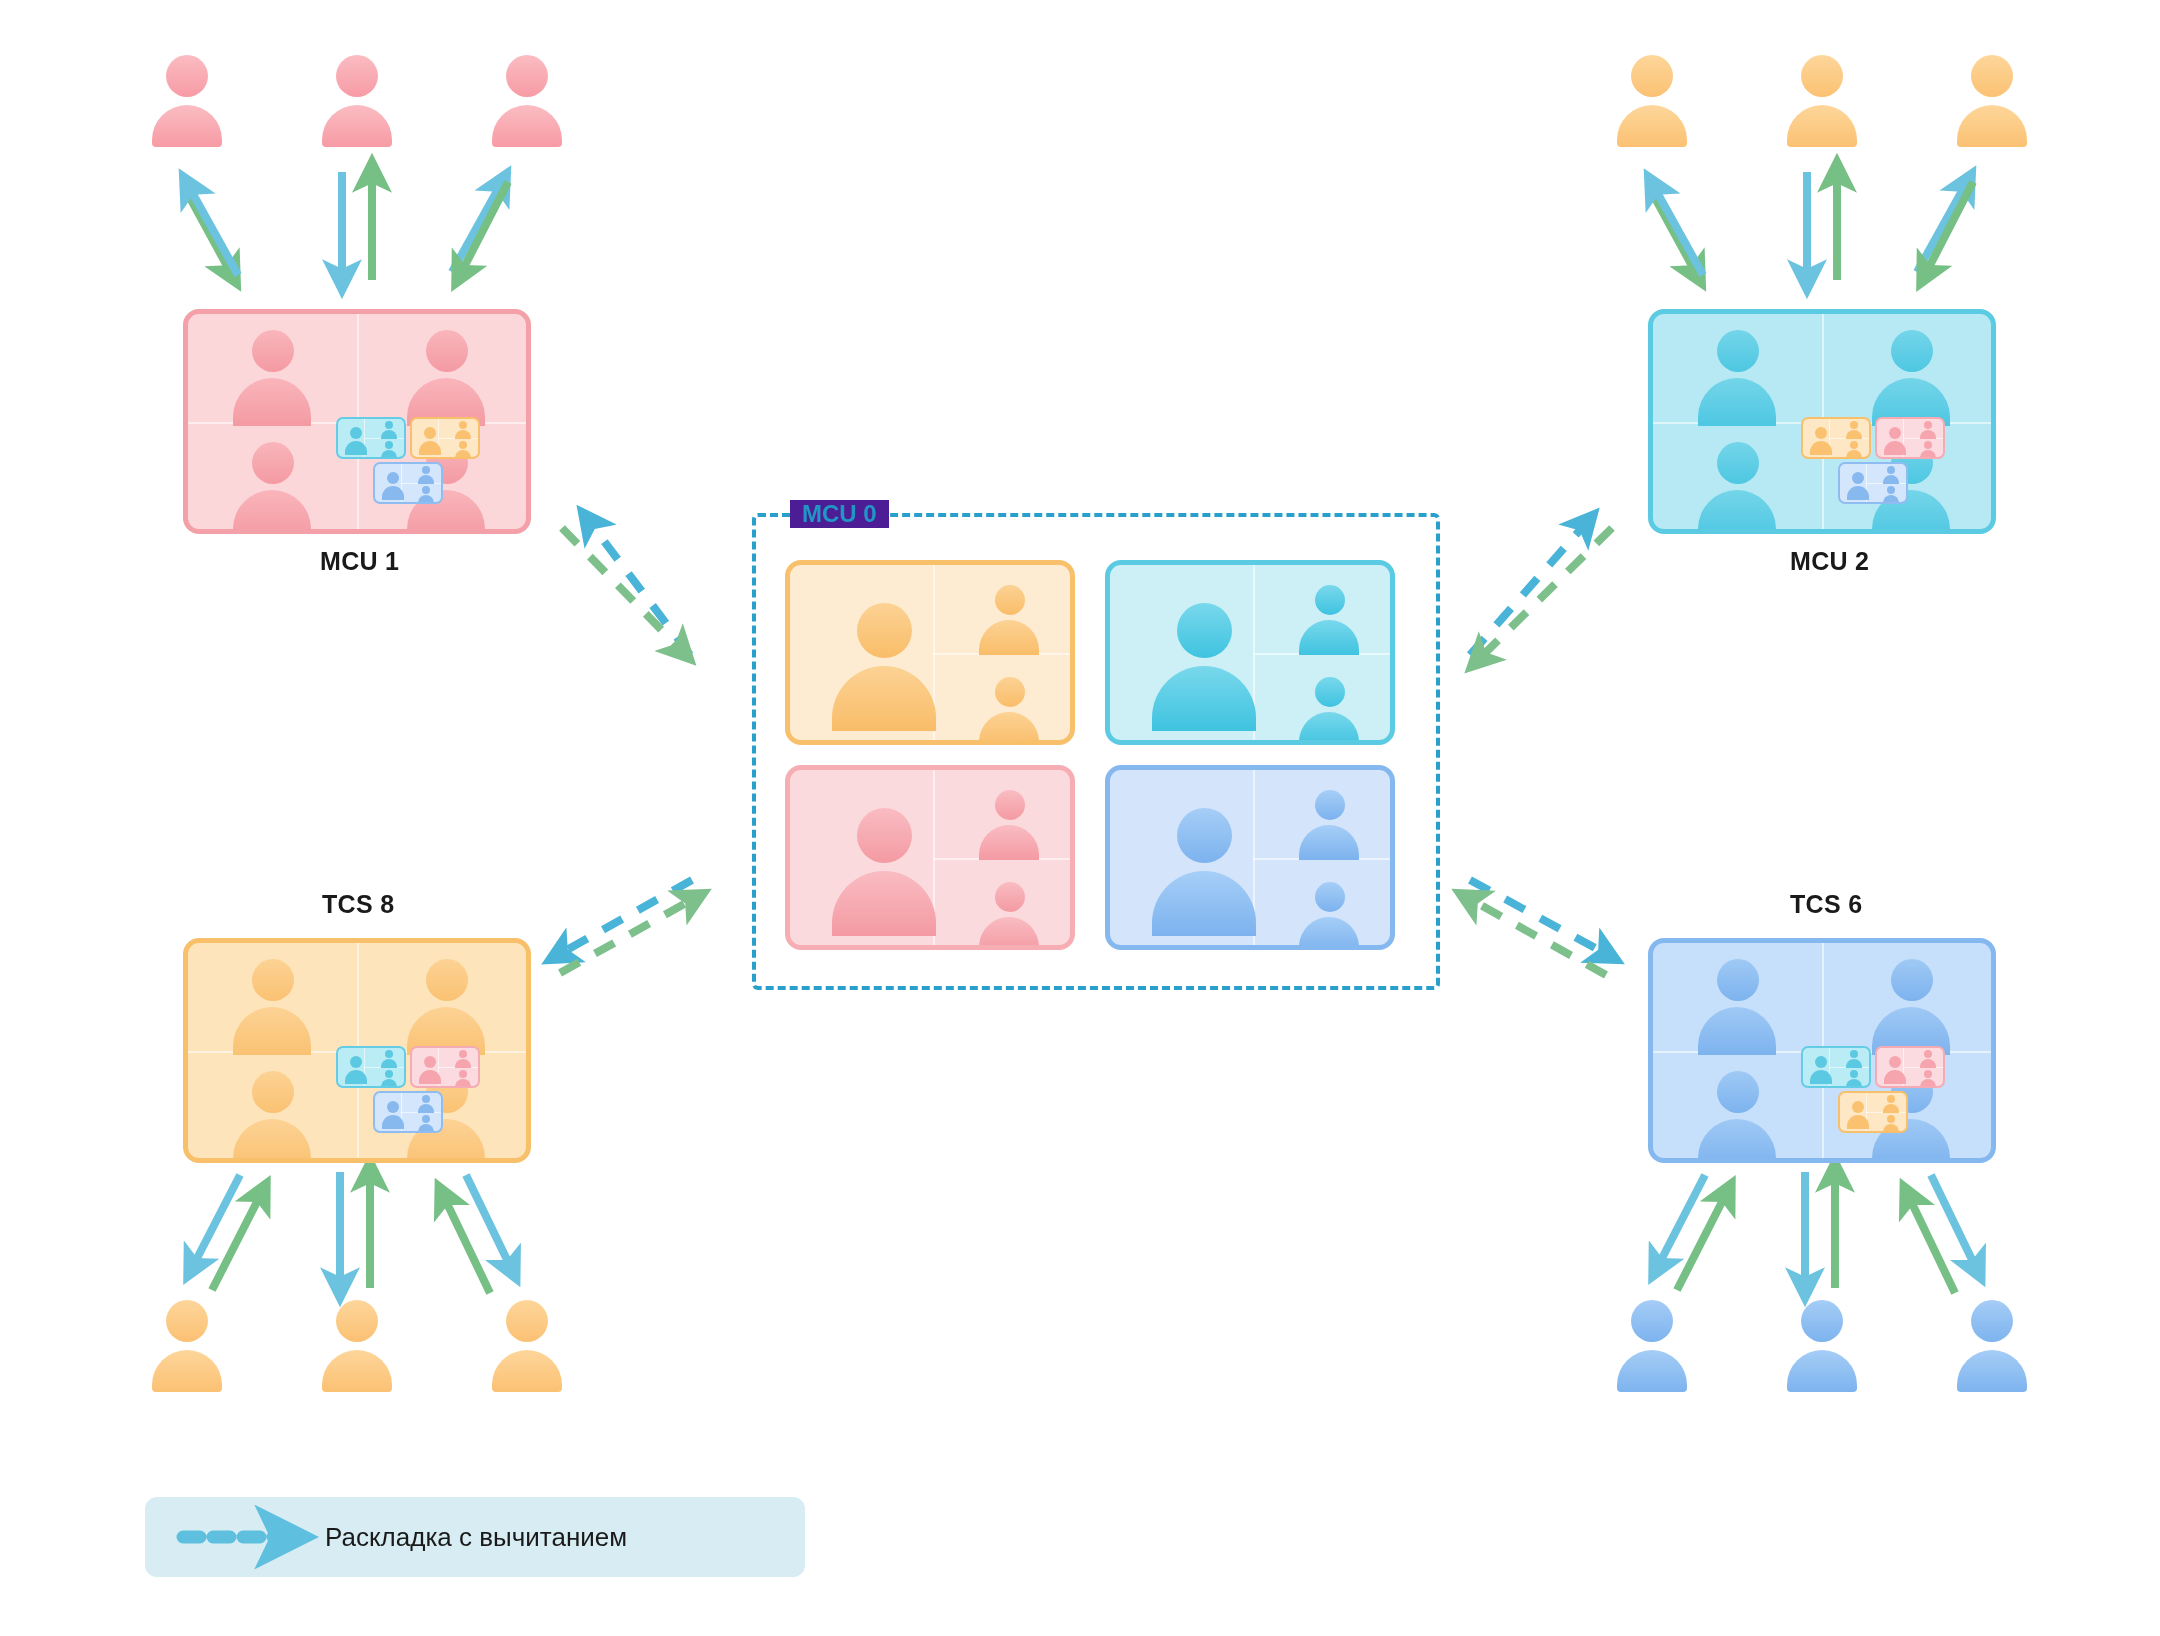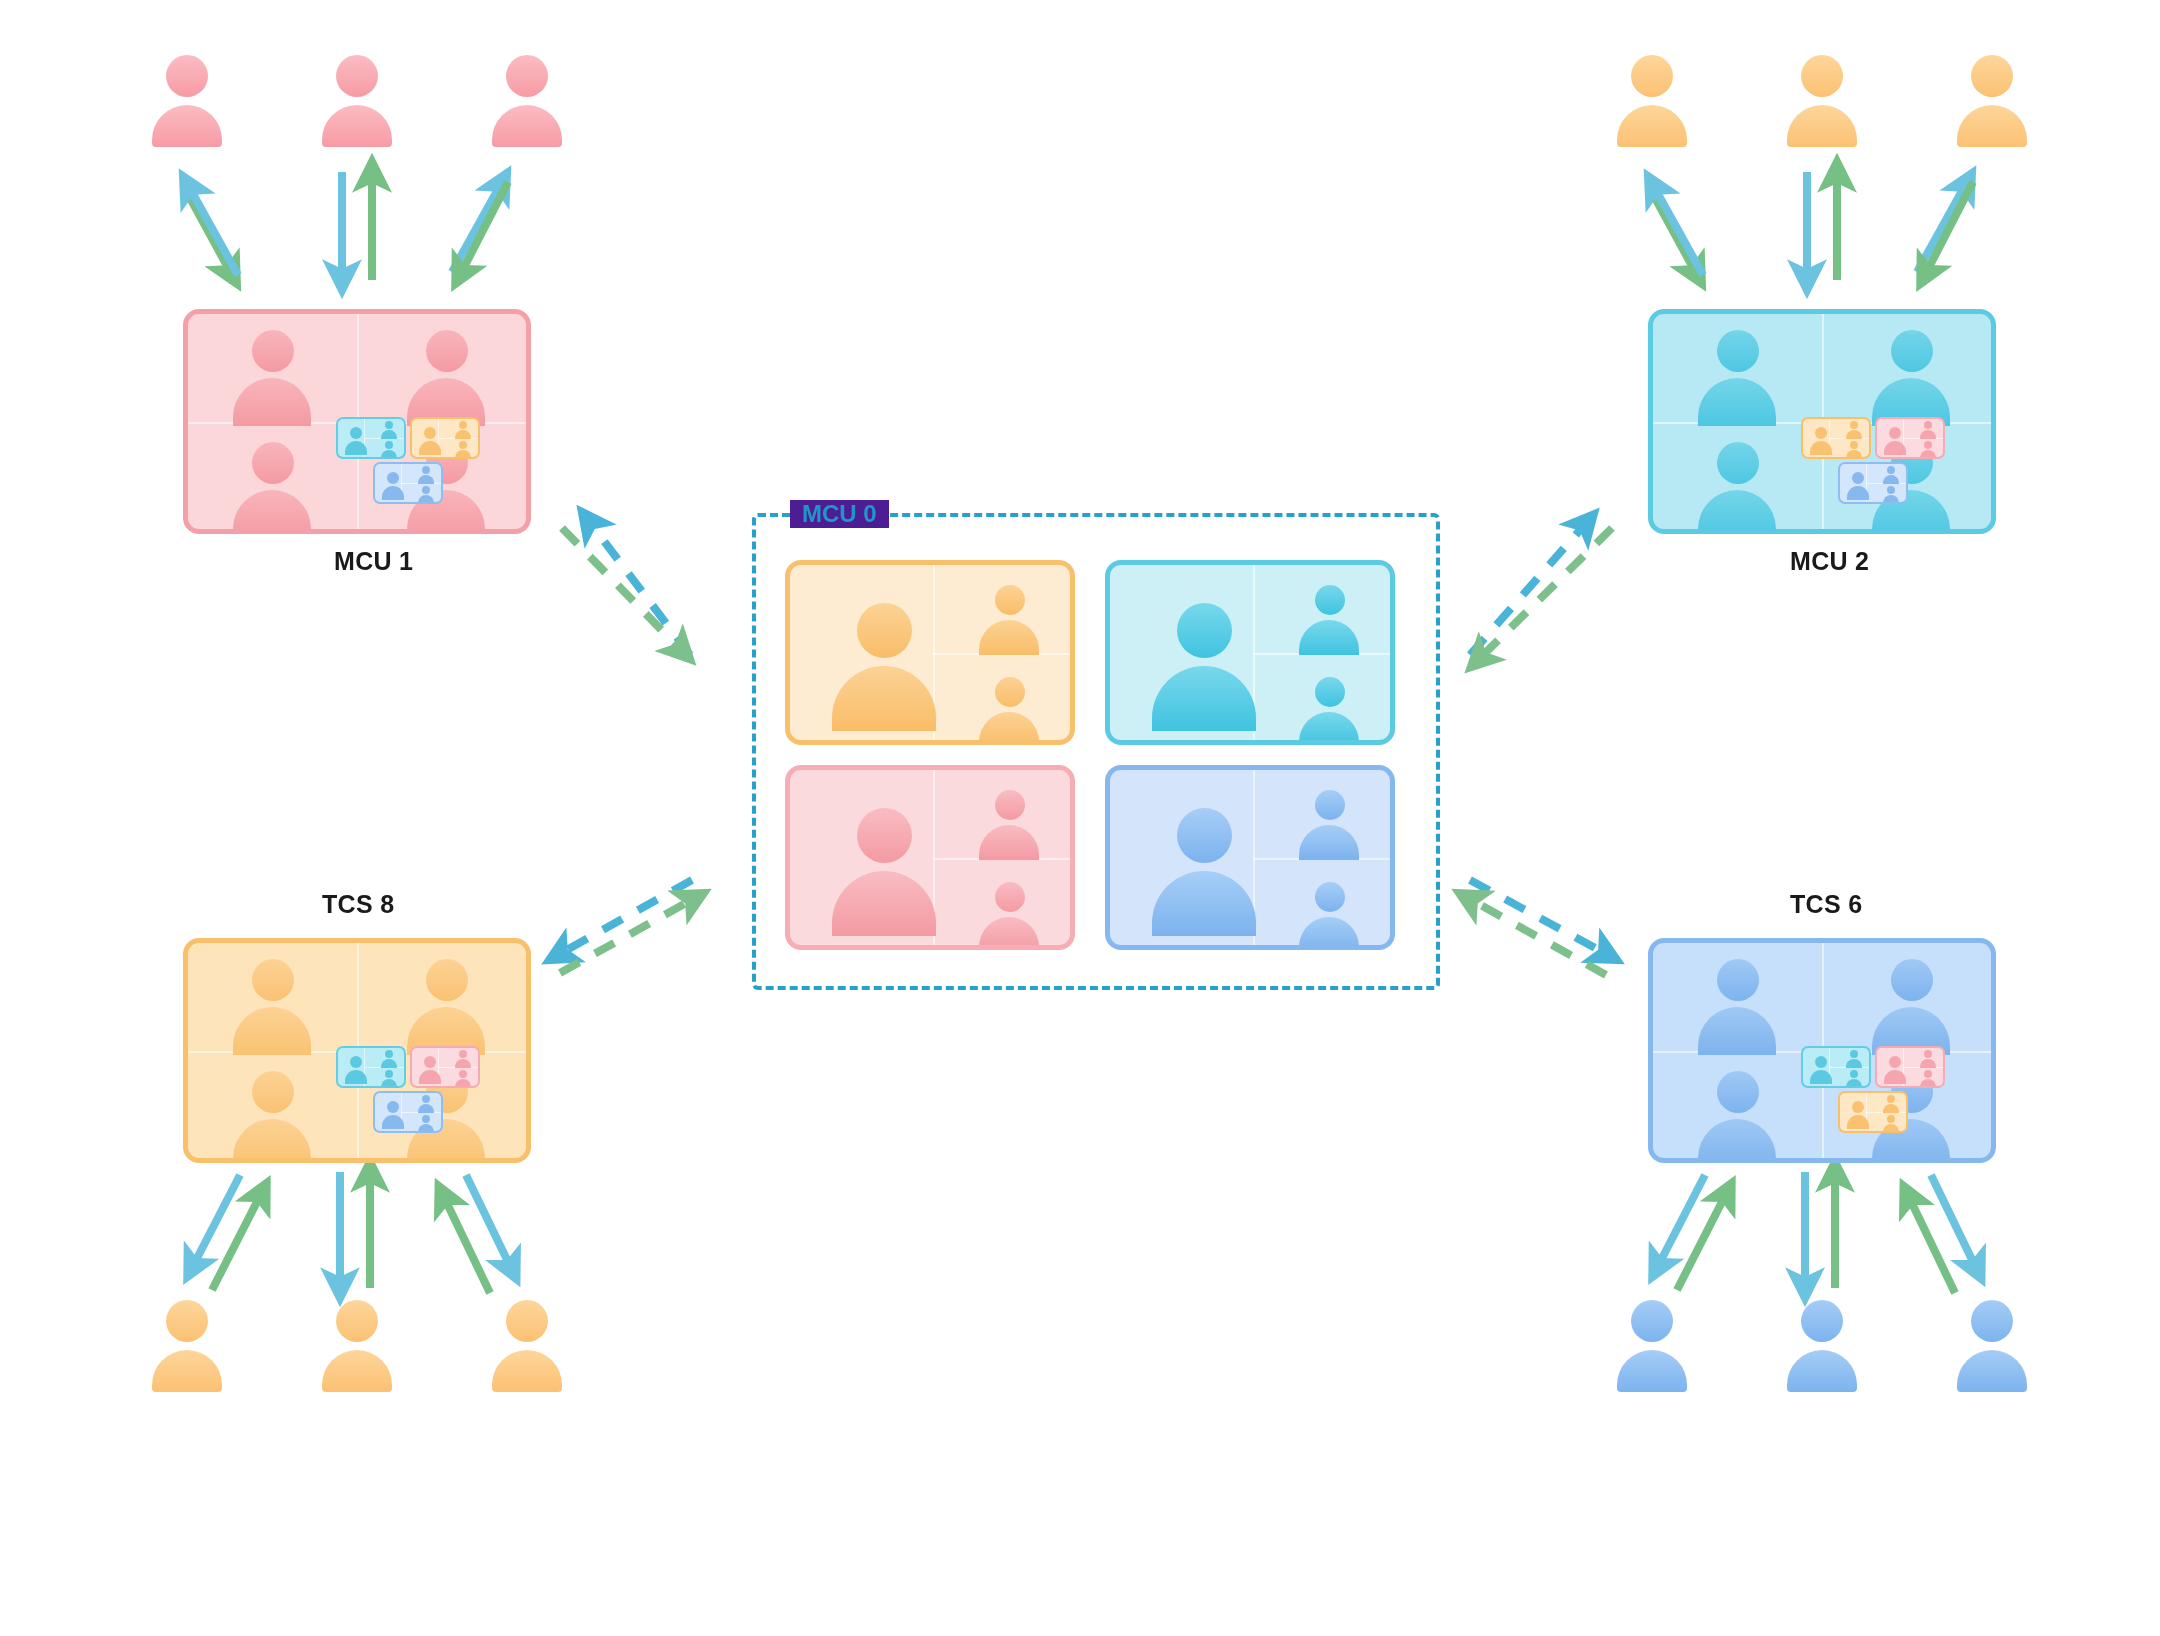--- a/index.html
+++ b/index.html
@@ -264,21 +264,21 @@
     <div class="cellperson" style="left:41px;top:2px;width:20px;height:17px;">
       <div class="h" style="left:6px;top:0;width:8px;height:8px;background:#87b9ef;"></div>
       <div class="b" style="left:2px;top:9px;width:16px;height:9px;border-radius:8px 8px 0 0;background:#87b9ef;"></div>
     </div>
     <div class="cellperson" style="left:41px;top:22px;width:20px;height:17px;">
       <div class="h" style="left:6px;top:0;width:8px;height:8px;background:#87b9ef;"></div>
       <div class="b" style="left:2px;top:9px;width:16px;height:9px;border-radius:8px 8px 0 0;background:#87b9ef;"></div>
     </div>
   </div>
 </div>
-<div class="caption" style="left:334px;top:547px;">MCU 1</div>
+<div class="caption" style="left:320px;top:547px;">MCU 1</div>
 
 <div class="screen" style="left:1648px;top:309px;width:348px;height:225px;background:#b6e9f4;border-color:#5bcbe3;">
   <div class="grid">
     <div class="vline" style="left:50%;"></div>
     <div class="hline" style="top:50%;"></div>
   </div>
   <div class="cellperson" style="left:38px;top:16px;width:92px;height:92px;">
     <div class="h" style="left:26px;top:0;width:42px;height:42px;background:linear-gradient(180deg,#74d5e9,#4ec7e2);"></div>
     <div class="b" style="left:7px;top:48px;width:78px;height:48px;border-radius:39px 39px 0 0;background:linear-gradient(180deg,#74d5e9,#4ec7e2);"></div>
   </div>
@@ -564,14 +564,25 @@
   <div class="cellperson" style="left:185px;top:20px;width:68px;height:68px;">
     <div class="h" style="left:20px;top:0;width:30px;height:30px;background:linear-gradient(180deg,#a6cef7,#7cb2ee);"></div>
     <div class="b" style="left:4px;top:35px;width:60px;height:35px;border-radius:30px 30px 0 0;background:linear-gradient(180deg,#a6cef7,#7cb2ee);"></div>
   </div>
   <div class="cellperson" style="left:185px;top:112px;width:68px;height:68px;">
     <div class="h" style="left:20px;top:0;width:30px;height:30px;background:linear-gradient(180deg,#a6cef7,#7cb2ee);"></div>
     <div class="b" style="left:4px;top:35px;width:60px;height:35px;border-radius:30px 30px 0 0;background:linear-gradient(180deg,#a6cef7,#7cb2ee);"></div>
   </div>
 </div>
 
+<div class="legend" style="left:145px;top:1497px;width:660px;height:80px;">
+  <svg width="130" height="40" style="position:relative;left:30px;top:0;">
+    <defs>
+      <marker id="legmark" markerWidth="5" markerHeight="5" refX="1.6" refY="2.5" orient="auto">
+        <path d="M0,0 L5,2.5 L0,5 L1.2,2.5 Z" fill="#5ec0de"></path>
+      </marker>
+    </defs>
+    <path d="M8,20 L100,20" stroke="#5ec0de" stroke-width="13" stroke-dasharray="17 13" stroke-linecap="round" fill="none" marker-end="url(#legmark)"></path>
+  </svg>
+  <span class="legend-text" style="margin-left:50px;">Раскладка с вычитанием</span>
+</div>
 
 </div>
 
 </body></html>

